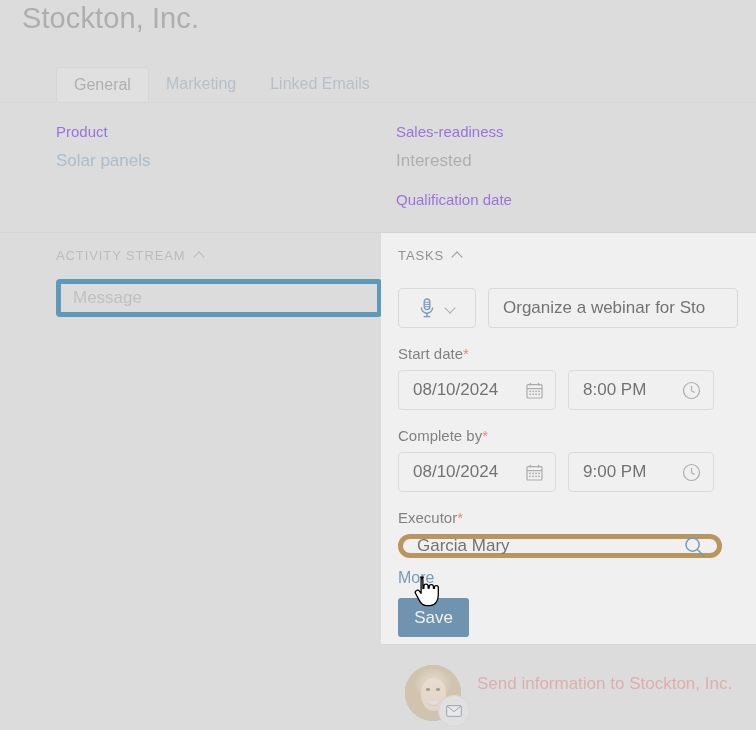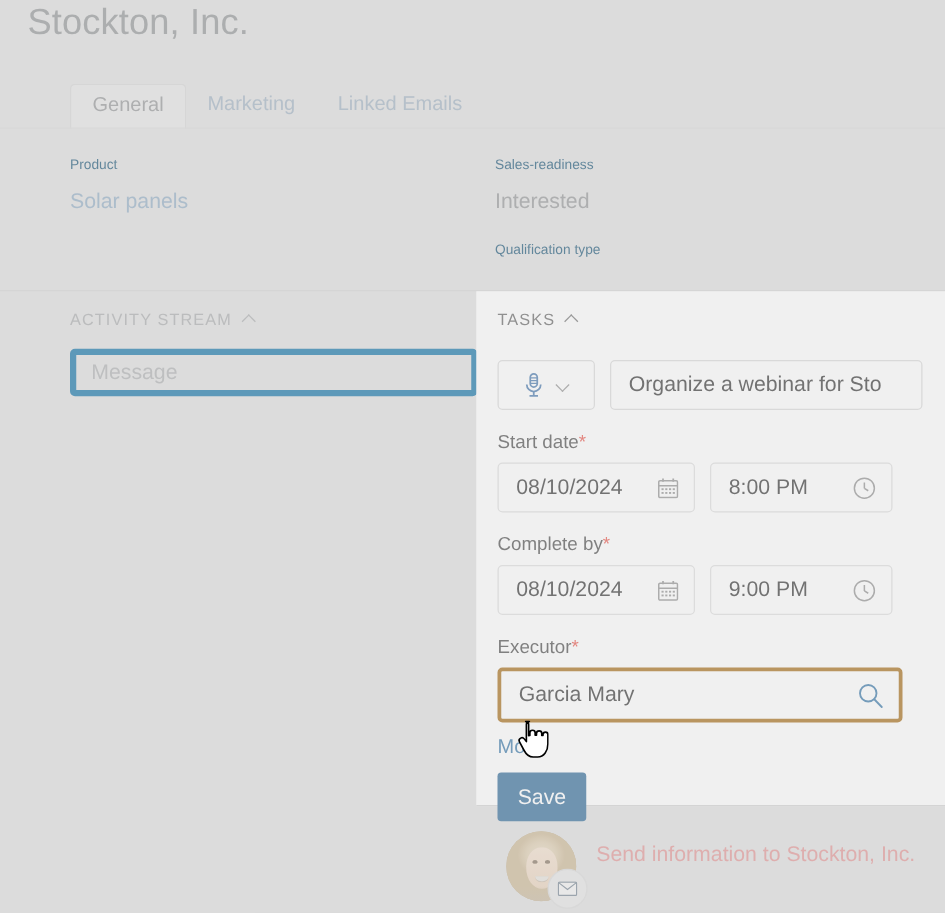--- a/index.html
+++ b/index.html
@@ -72,22 +72,22 @@
     top: 118px;
     width: 756px;
   }
   .field-col {
     position: absolute;
     top: 0;
   }
   .field-col.left { left: 56px; }
   .field-col.right { left: 396px; }
   .field-label {
-    font-size: 11px;
-    color: #0c4a6e;
+    font-size: 15px;
+    color: #6d28d9;
     line-height: 28px;
   }
   .field-value {
     font-size: 17px;
     color: #8d8f91;
     line-height: 30px;
   }
   .field-value.link {
     color: #8ba7c0;
   }
@@ -255,23 +255,23 @@
   }
   .date-box { width: 158px; }
   .time-box { width: 146px; text-align: center; }
 
   .cal-icon { width: 17px; height: 17px; display:block; }
   .clock-icon { width: 19px; height: 19px; display:block; }
 
   .exec-box {
     margin-top: 7px;
     width: 324px;
-    height: 44px;
-    border: 3px solid #a16207;
-    border-radius: 4px;
+    height: 24px;
+    border: 5px solid #a16207;
+    border-radius: 16px;
     background: #fff;
     box-sizing: border-box;
     display: flex;
     align-items: center;
     justify-content: space-between;
     padding: 0 12px 0 14px;
     font-size: 17px;
     color: #262626;
   }
   .search-icon { width: 21px; height: 21px; display:block; }
@@ -417,21 +417,21 @@
 <div class="tabs-underline"></div>
 
 <div class="fields">
   <div class="field-col left">
     <div class="field-label">Product</div>
     <div class="field-value link">Solar panels</div>
   </div>
   <div class="field-col right">
     <div class="field-label">Sales-readiness</div>
     <div class="field-value">Interested</div>
-    <div class="field-label" style="margin-top:10px">Qualification type</div>
+    <div class="field-label" style="margin-top:10px">Qualification date</div>
   </div>
 </div>
 
 <div class="section-divider"></div>
 
 <div class="activity">
   <div class="sec-head">
     <span>ACTIVITY STREAM</span>
     <span class="chev-up"></span>
   </div>

